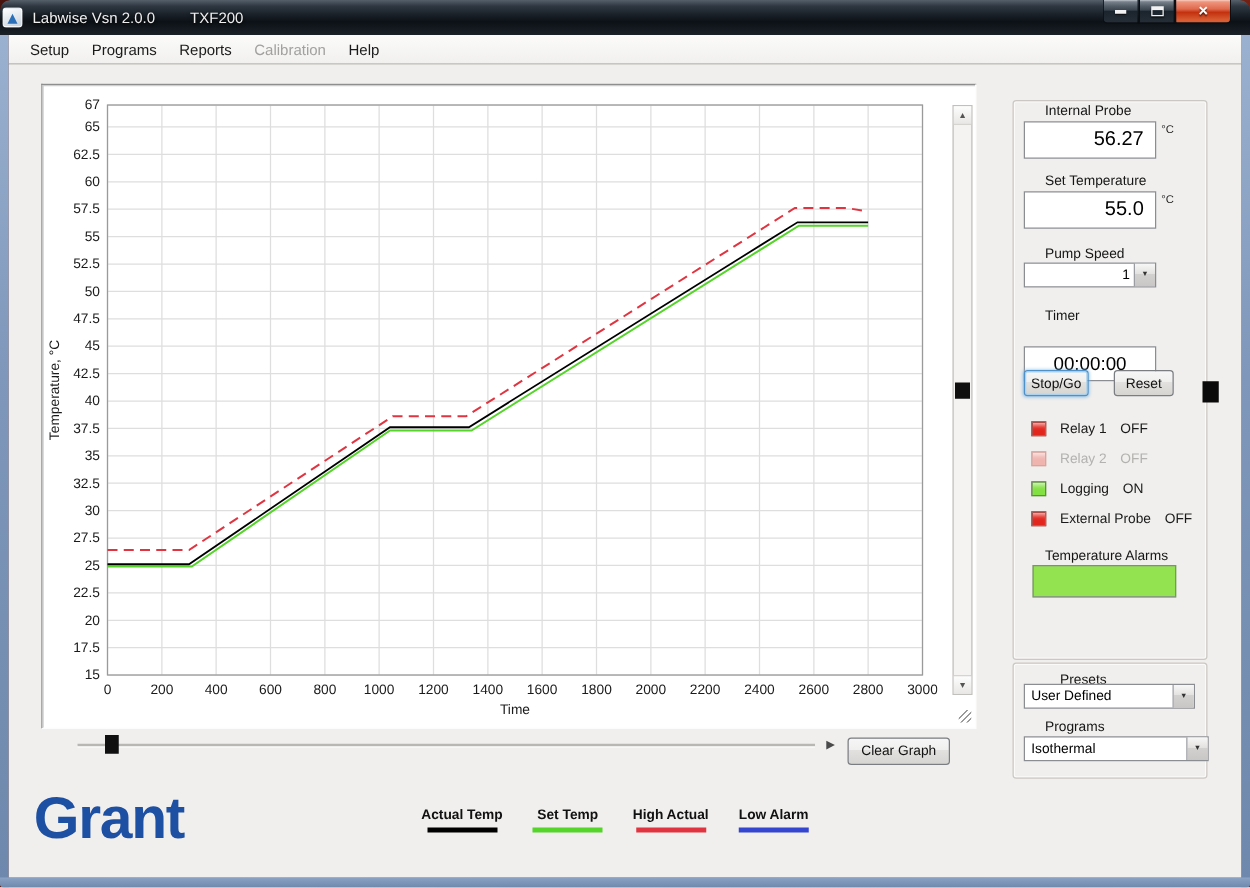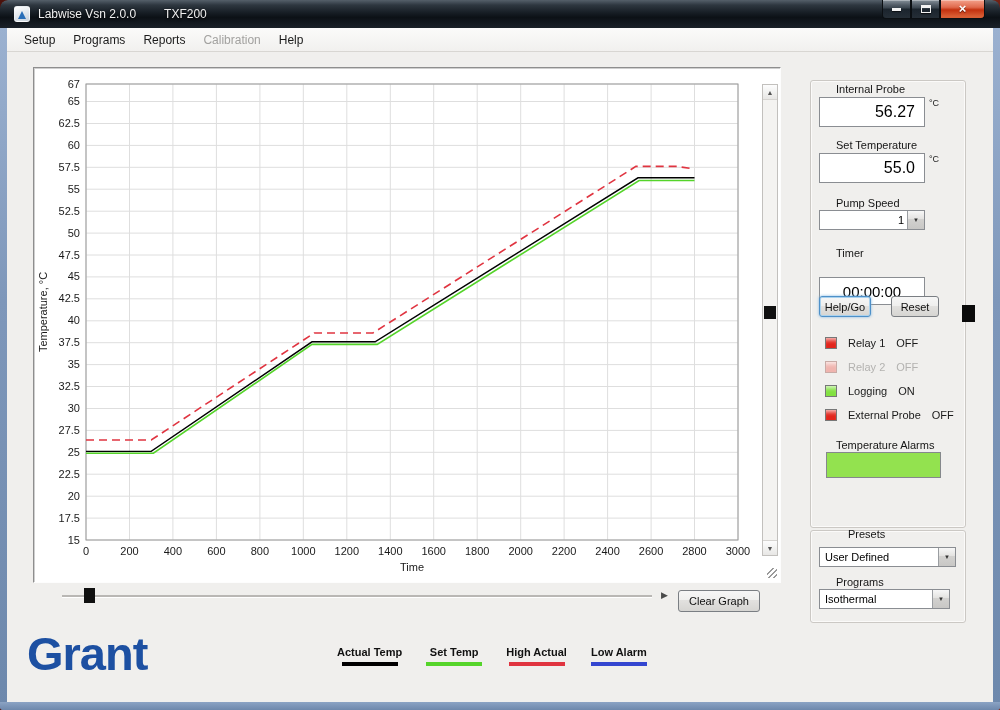--- a/index.html
+++ b/index.html
@@ -4,21 +4,21 @@
 <style>
   * { margin:0; padding:0; box-sizing:border-box; }
   body { font-family:"Liberation Sans", sans-serif; }
   .page { position:relative; width:1000px; height:710px; overflow:hidden;
           background:linear-gradient(100deg,#4a120c,#7a2015 30%,#3a0d08 62%,#8a2a1a); }
   .window { position:absolute; inset:0; border-radius:8px 8px 3px 3px; overflow:hidden; }
 
   
   .titlebar { position:absolute; left:0; right:0; top:0; height:28px;
     background:linear-gradient(180deg,#55606a 0%,#2e3740 18%,#171e25 45%,#0c1116 62%,#1a2128 100%);
-    border-radius:8px 8px 0 0; display:flex; align-items:center; padding-left:14px;
+    border-radius:8px 8px 0 0; display:flex; align-items:center; padding-left:2px;
     color:#efefef; font-size:12px; text-shadow:0 1px 3px #000; }
   .app-icon { width:16px; height:16px; margin-right:8px; border-radius:3px;
     background:linear-gradient(160deg,#fefefe,#c7d2dc); border:1px solid rgba(255,255,255,.55);
     display:flex; align-items:flex-end; justify-content:center; }
   .flask { width:0; height:0; border-left:4px solid transparent; border-right:4px solid transparent;
     border-bottom:8px solid #2a6fb8; margin-bottom:2px; }
   .t-title { margin-right:28px; }
   .t-dev   { margin-right:28px; }
   .winbtns { position:absolute; top:0; right:15px; display:flex; height:19px; }
   .wbtn { width:29px; height:19px; border:1px solid #0b0f13; border-top:none;
@@ -268,21 +268,21 @@
       <span class="unit" style="left:922px; top:102px;">°C</span>
 
       <span class="panel-label" style="left:812px; top:145px;">Pump Speed</span>
       <div class="dropdown" style="left:812px; top:158px; width:106px; height:20px;">
         <span class="dd-value pump">1</span>
         <span class="dd-arrow">▼</span>
       </div>
 
       <span class="panel-label" style="left:812px; top:195px;">Timer</span>
       <div class="valuebox vb-center" style="left:812px; top:225px; width:106px; height:28px;">00:00:00</div>
-      <button class="btn focus btn-stopgo">Help/Go</button>
+      <button class="btn focus btn-stopgo">Stop/Go</button>
       <button class="btn btn-reset">Reset</button>
 
       <div class="indicator" style="top:284px;">
         <span class="led" style="background: rgb(226, 37, 28);"></span>
         <span class="ind-label">Relay 1</span>
         <span class="ind-state">OFF</span>
       </div>
       <div class="indicator disabled" style="top:308px;">
         <span class="led" style="background: rgb(240, 180, 174);"></span>
         <span class="ind-label">Relay 2</span>
@@ -298,27 +298,27 @@
         <span class="ind-label">External Probe</span>
         <span class="ind-state">OFF</span>
       </div>
 
       <span class="panel-label" style="left:812px; top:387px;">Temperature Alarms</span>
       <div class="alarm-block" style="background: rgb(147, 226, 79);"></div>
 
       <div class="side-thumb"></div>
 
       <div class="groupbox g2"></div>
-      <span class="panel-label" style="left:812px; top:476px;padding-left:12px;">Presets</span>
+      <span class="panel-label" style="left:812px; top:486px;padding-left:12px;">Presets</span>
       <div class="dropdown" style="left:812px; top:495px; width:137px; height:20px;">
         <span class="dd-value">User Defined</span>
         <span class="dd-arrow ml">▼</span>
       </div>
       <span class="panel-label" style="left:812px; top:524px;">Programs</span>
-      <div class="dropdown" style="left:812px; top:537px; width:131px; height:20px;">
+      <div class="dropdown" style="left:812px; top:537px; width:148px; height:20px;">
         <span class="dd-value">Isothermal</span>
         <span class="dd-arrow ml">▼</span>
       </div>
 
       <div class="grant" style="color: rgb(29, 80, 162);">Grant</div>
       <div class="legend">
         <div class="legend-item">
           <span class="legend-label">Actual Temp</span>
           <span class="legend-line" style="background: rgb(0, 0, 0);"></span>
         </div>

